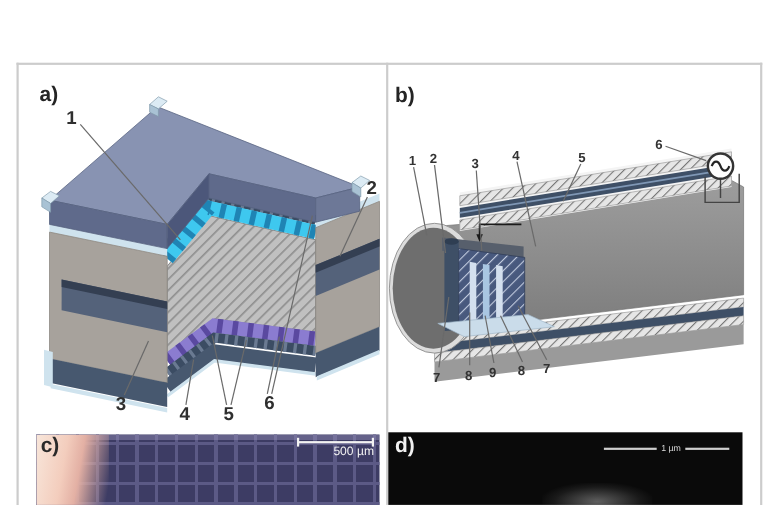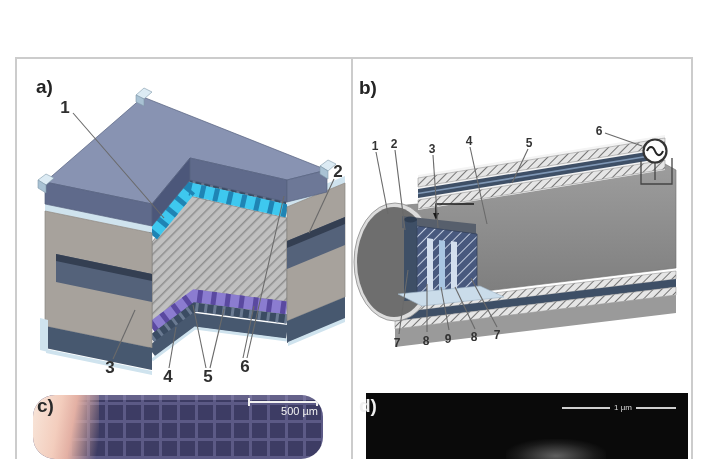--- a/index.html
+++ b/index.html
@@ -7,35 +7,35 @@
          font-family:"Liberation Sans","DejaVu Sans",sans-serif;}
   .frame{position:absolute;left:15px;top:57px;width:678px;height:410px;
          border:2px solid #cccccc;border-bottom:none;box-sizing:border-box;background:#ffffff;}
   .divider-v{position:absolute;left:351px;top:57px;width:2px;height:402px;background:#cccccc;}
   svg{position:absolute;}
   .ptag{position:absolute;font-weight:700;font-size:19px;color:#242424;line-height:1;}
   .num{position:absolute;transform:translate(-50%,-50%);font-weight:700;line-height:1;}
   .num-a{font-size:17px;color:#2f2f2f;}
   .num-b{font-size:12px;color:#333333;}
   
-  .panel-c{position:absolute;left:33px;top:395px;width:290px;height:64px;overflow:hidden;
+  .panel-c{position:absolute;left:33px;top:395px;width:312px;height:64px;overflow:hidden;
            background-color:#3d3c64;
            background-image:
              repeating-linear-gradient(90deg, #5c5a86 0 3px, rgba(0,0,0,0) 3px 18px),
-             repeating-linear-gradient(0deg, #5c5a86 0 3px, rgba(0,0,0,0) 3px 18px); border-radius: 22px;}
+             repeating-linear-gradient(0deg, #5c5a86 0 3px, rgba(0,0,0,0) 3px 18px);}
   .pc-top{position:absolute;left:0;top:0;width:100%;height:5px;background:rgba(150,145,185,0.45);}
   .pc-pink{position:absolute;left:0;top:0;width:66px;height:100%;
            background:linear-gradient(100deg,#f8e6da 0%,#f3cdbd 38%,#e3b0a4 58%,rgba(93,85,130,0) 96%);}
   .pc-scale{position:absolute;right:5px;top:6px;width:70px;}
   .pc-bar{height:2px;background:#f2f2f2;position:relative;}
   .pc-bar::before,.pc-bar::after{content:"";position:absolute;top:-3px;width:2px;height:8px;background:#f2f2f2;}
   .pc-bar::before{left:0;} .pc-bar::after{right:0;}
   .pc-scale-text{color:#f2f2f2;font-size:11px;text-align:right;margin-top:2px;}
   
-  .panel-d{position:absolute;left:366px;top:393px;width:322px;height:66px;background:#0a0a0a;overflow:hidden;}
+  .panel-d{position:absolute;left:353px;top:393px;width:322px;height:66px;background:#0a0a0a;overflow:hidden;}
   .pd-blob{position:absolute;left:140px;top:46px;width:100px;height:34px;
            background:radial-gradient(ellipse at center,rgba(165,165,165,0.55) 0%,rgba(90,90,90,0.2) 55%,rgba(0,0,0,0) 75%);}
   .pd-scale{position:absolute;right:12px;top:10px;display:flex;align-items:center;gap:4px;color:#d8d8d8;font-size:8px;}
   .pd-line{height:2px;background:#cfcfcf;display:inline-block;}
 </style>
 </head>
 <body>
 
 <div id="stage">
 

